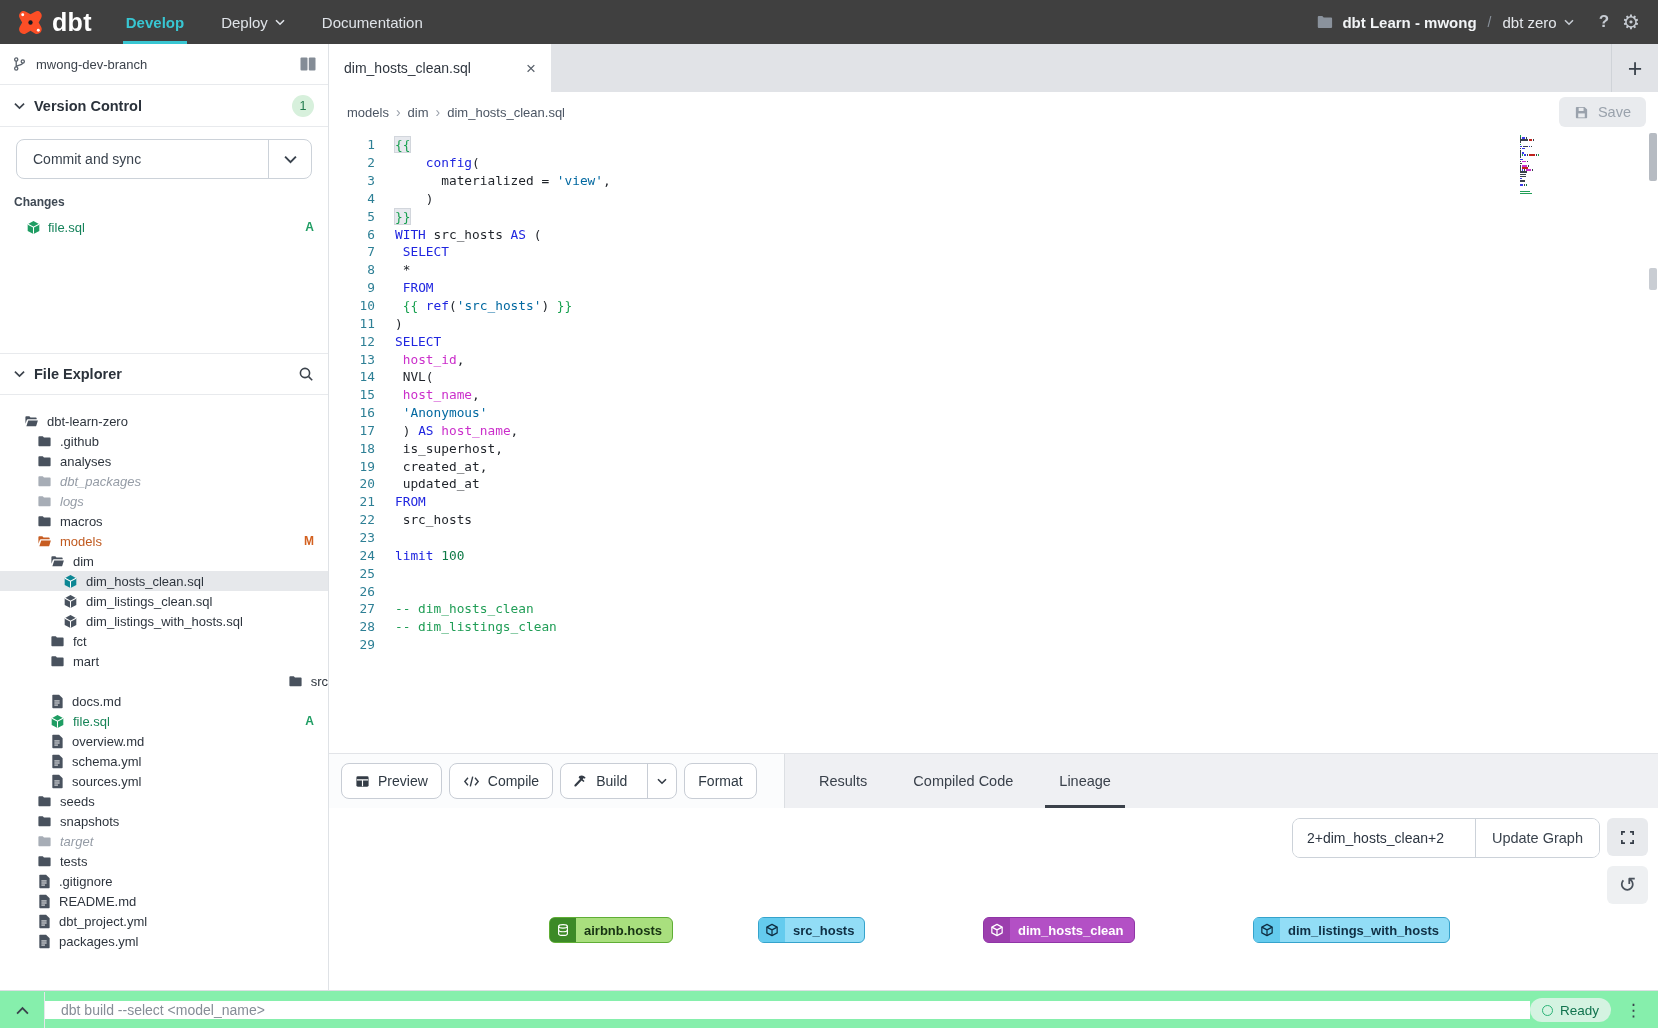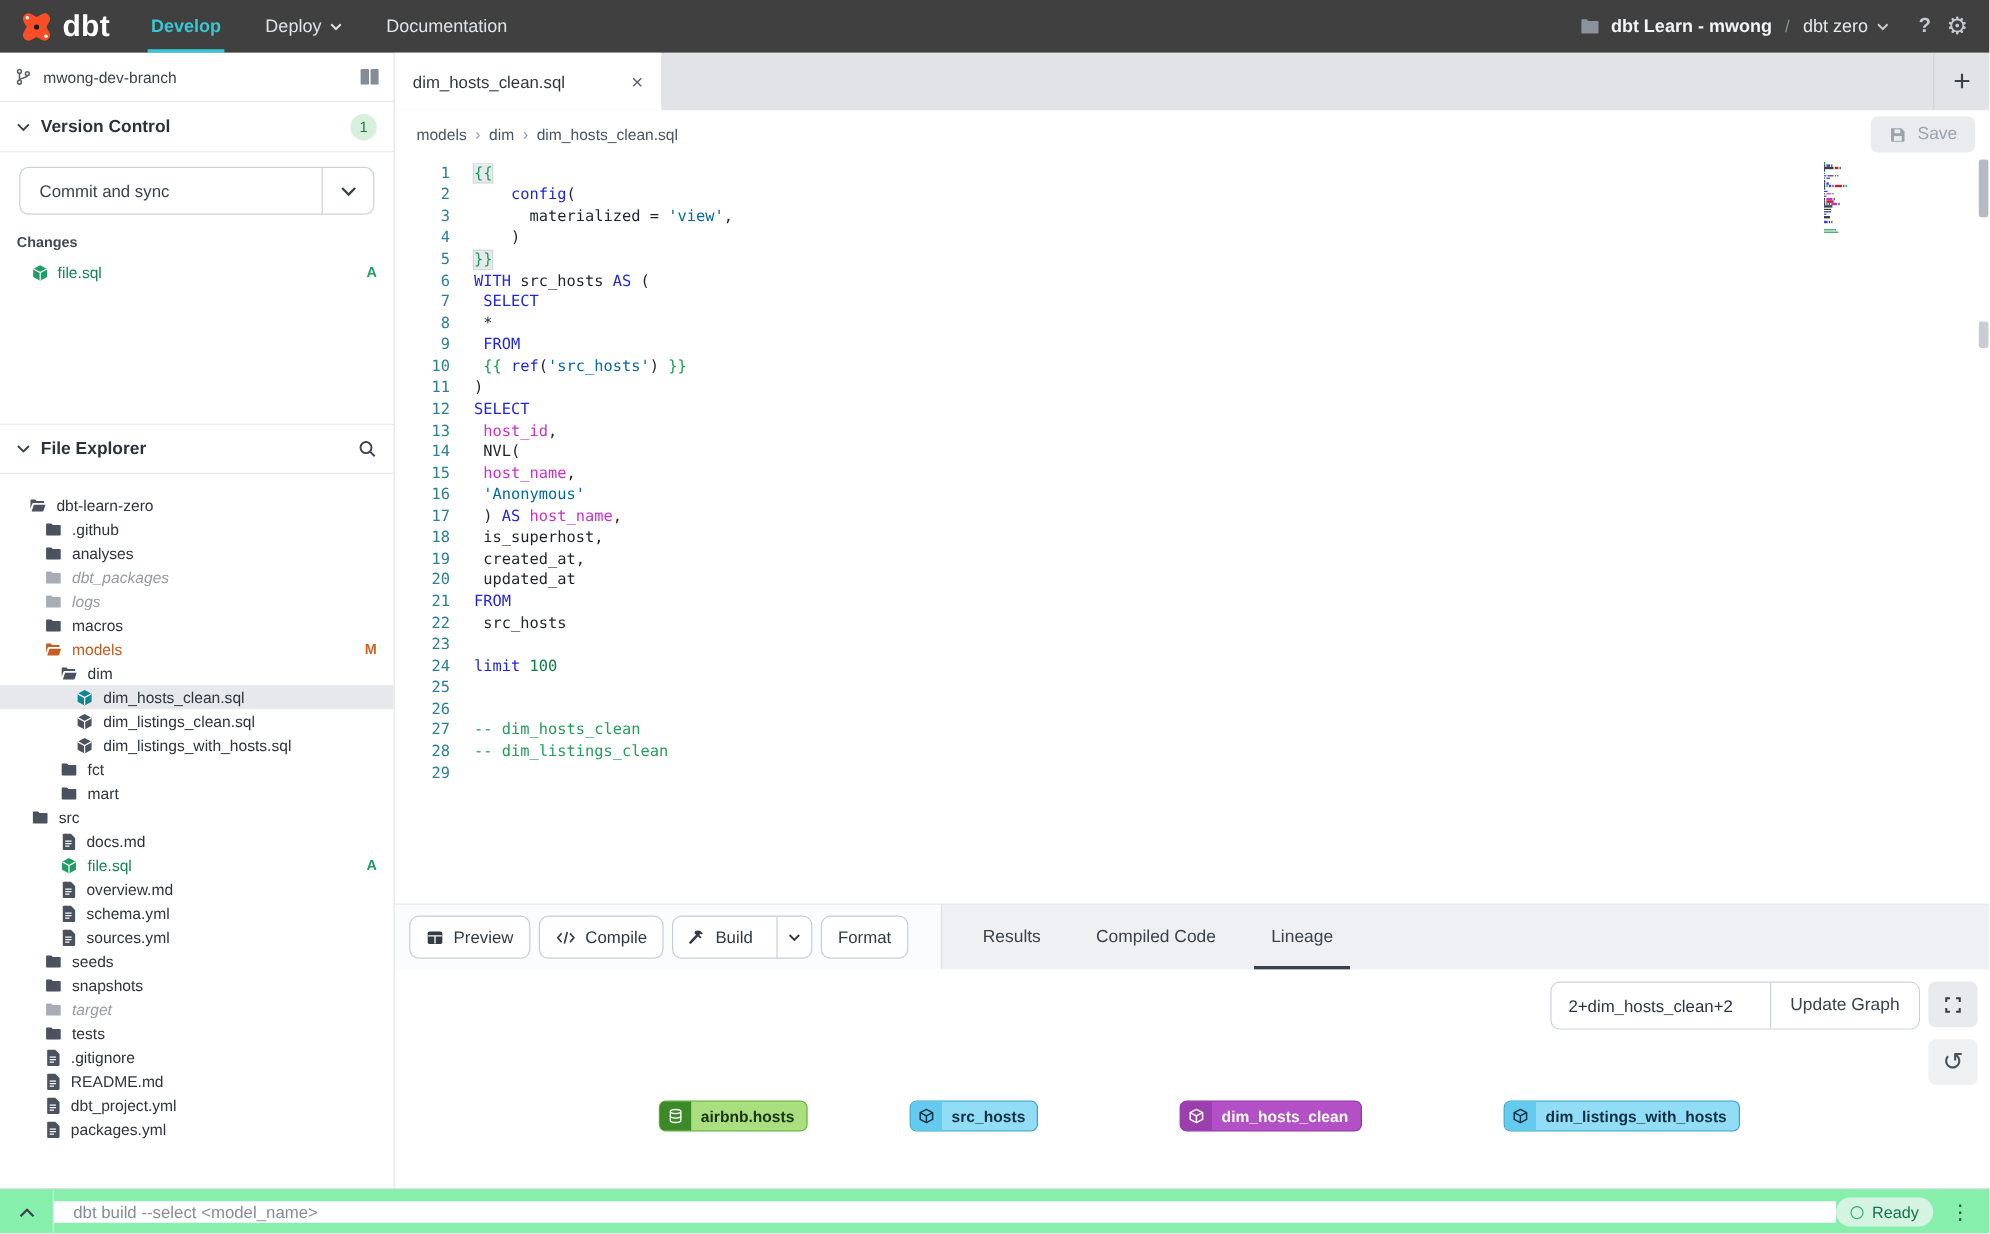--- a/index.html
+++ b/index.html
@@ -382,21 +382,21 @@
             <span class="tlabel">fct</span>
           </div>
           <div class="tree-row" style="padding-left: 50px;">
             <span class="ticon">
               <svg width="15" height="15" viewBox="0 0 16 16" fill="currentColor">
                 <path d="M1.5 3.2c0-.5.4-.9.9-.9h3.3c.3 0 .5.1.7.3l1 1.1h6.2c.5 0 .9.4.9.9v7.6c0 .5-.4.9-.9.9H2.4c-.5 0-.9-.4-.9-.9z"></path>
               </svg>
             </span>
             <span class="tlabel">mart</span>
           </div>
-          <div class="tree-row" style="padding-left: 26px;">
+          <div class="tree-row" style="padding-left: 26px; justify-content: flex-end;">
             <span class="ticon">
               <svg width="15" height="15" viewBox="0 0 16 16" fill="currentColor">
                 <path d="M1.5 3.2c0-.5.4-.9.9-.9h3.3c.3 0 .5.1.7.3l1 1.1h6.2c.5 0 .9.4.9.9v7.6c0 .5-.4.9-.9.9H2.4c-.5 0-.9-.4-.9-.9z"></path>
               </svg>
             </span>
             <span class="tlabel">src</span>
           </div>
           <div class="tree-row" style="padding-left: 50px;">
             <span class="ticon">
               <svg width="14" height="15" viewBox="0 0 14 16" fill="currentColor">

